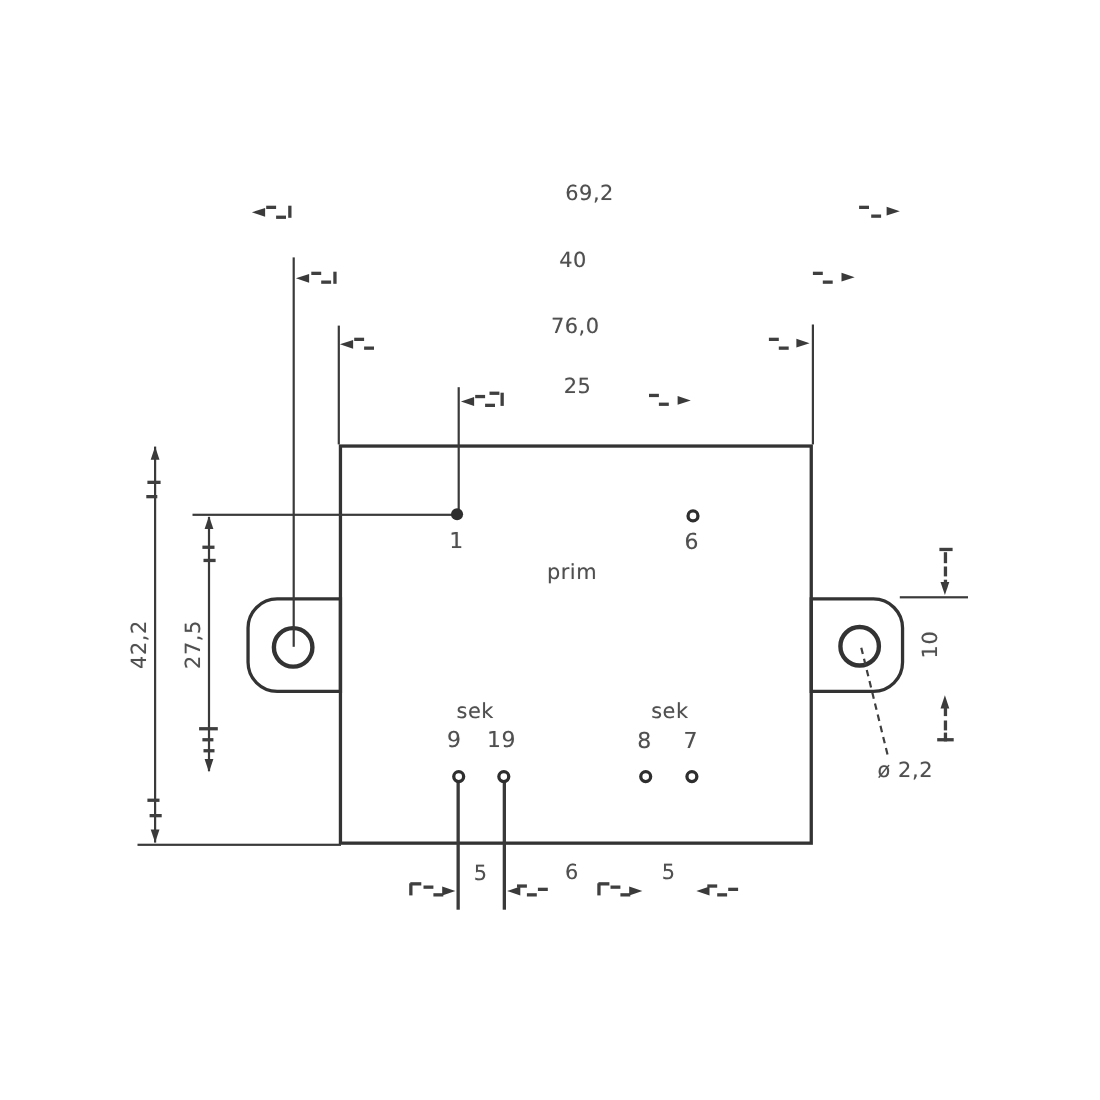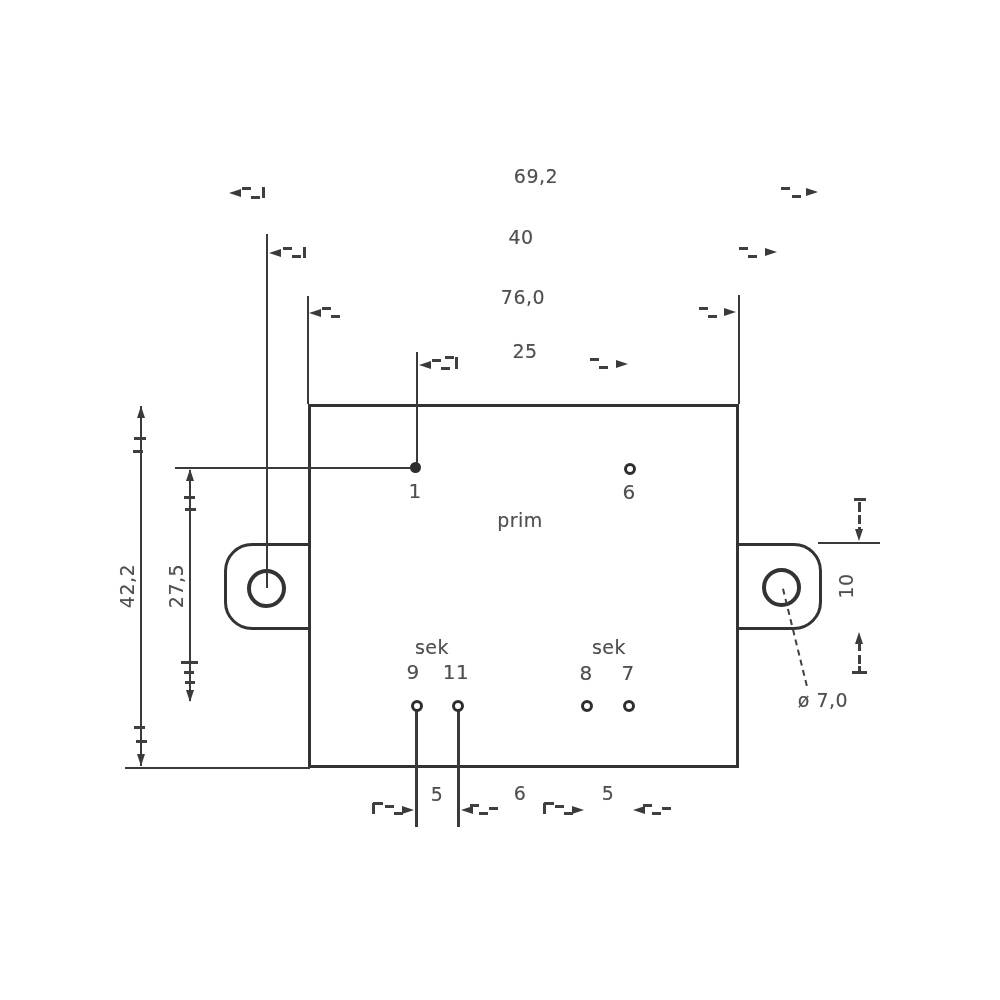--- a/index.html
+++ b/index.html
@@ -137,29 +137,29 @@
   <div class="pin-ring" style="left:581px;top:700px;"></div>
   <div class="pin-ring" style="left:623px;top:700px;"></div>
 
   <div class="txt" style="left:521px;top:176px;margin-left:15px;">69,2</div>
   <div class="txt" style="left:521px;top:237px;">40</div>
   <div class="txt" style="left:523px;top:297px;">76,0</div>
   <div class="txt" style="left:525px;top:351px;">25</div>
   <div class="txt rot" style="left:127px;top:586px;">42,2</div>
   <div class="txt rot" style="left:176px;top:586px;">27,5</div>
   <div class="txt rot" style="left:846px;top:586px;">10</div>
-  <div class="txt" style="left:823px;top:700px;">ø 7,0</div>
+  <div class="txt" style="left:823px;top:700px;">ø 2,2</div>
   <div class="txt" style="left:437px;top:794px;">5</div>
   <div class="txt" style="left:520px;top:793px;">6</div>
   <div class="txt" style="left:608px;top:793px;">5</div>
 
   <div class="txt small" style="left:520px;top:520px;">prim</div>
   <div class="txt small" style="left:432px;top:647px;">sek</div>
   <div class="txt small" style="left:609px;top:647px;">sek</div>
 
   <div class="txt pinnum" style="left:415px;top:491px;">1</div>
   <div class="txt pinnum" style="left:629px;top:492px;">6</div>
   <div class="txt pinnum" style="left:413px;top:672px;">9</div>
-  <div class="txt pinnum" style="left:456px;top:672px;">11</div>
+  <div class="txt pinnum" style="left:456px;top:672px;">19</div>
   <div class="txt pinnum" style="left:586px;top:673px;">8</div>
   <div class="txt pinnum" style="left:628px;top:673px;">7</div>
 
 </div>
 
 </body></html>

